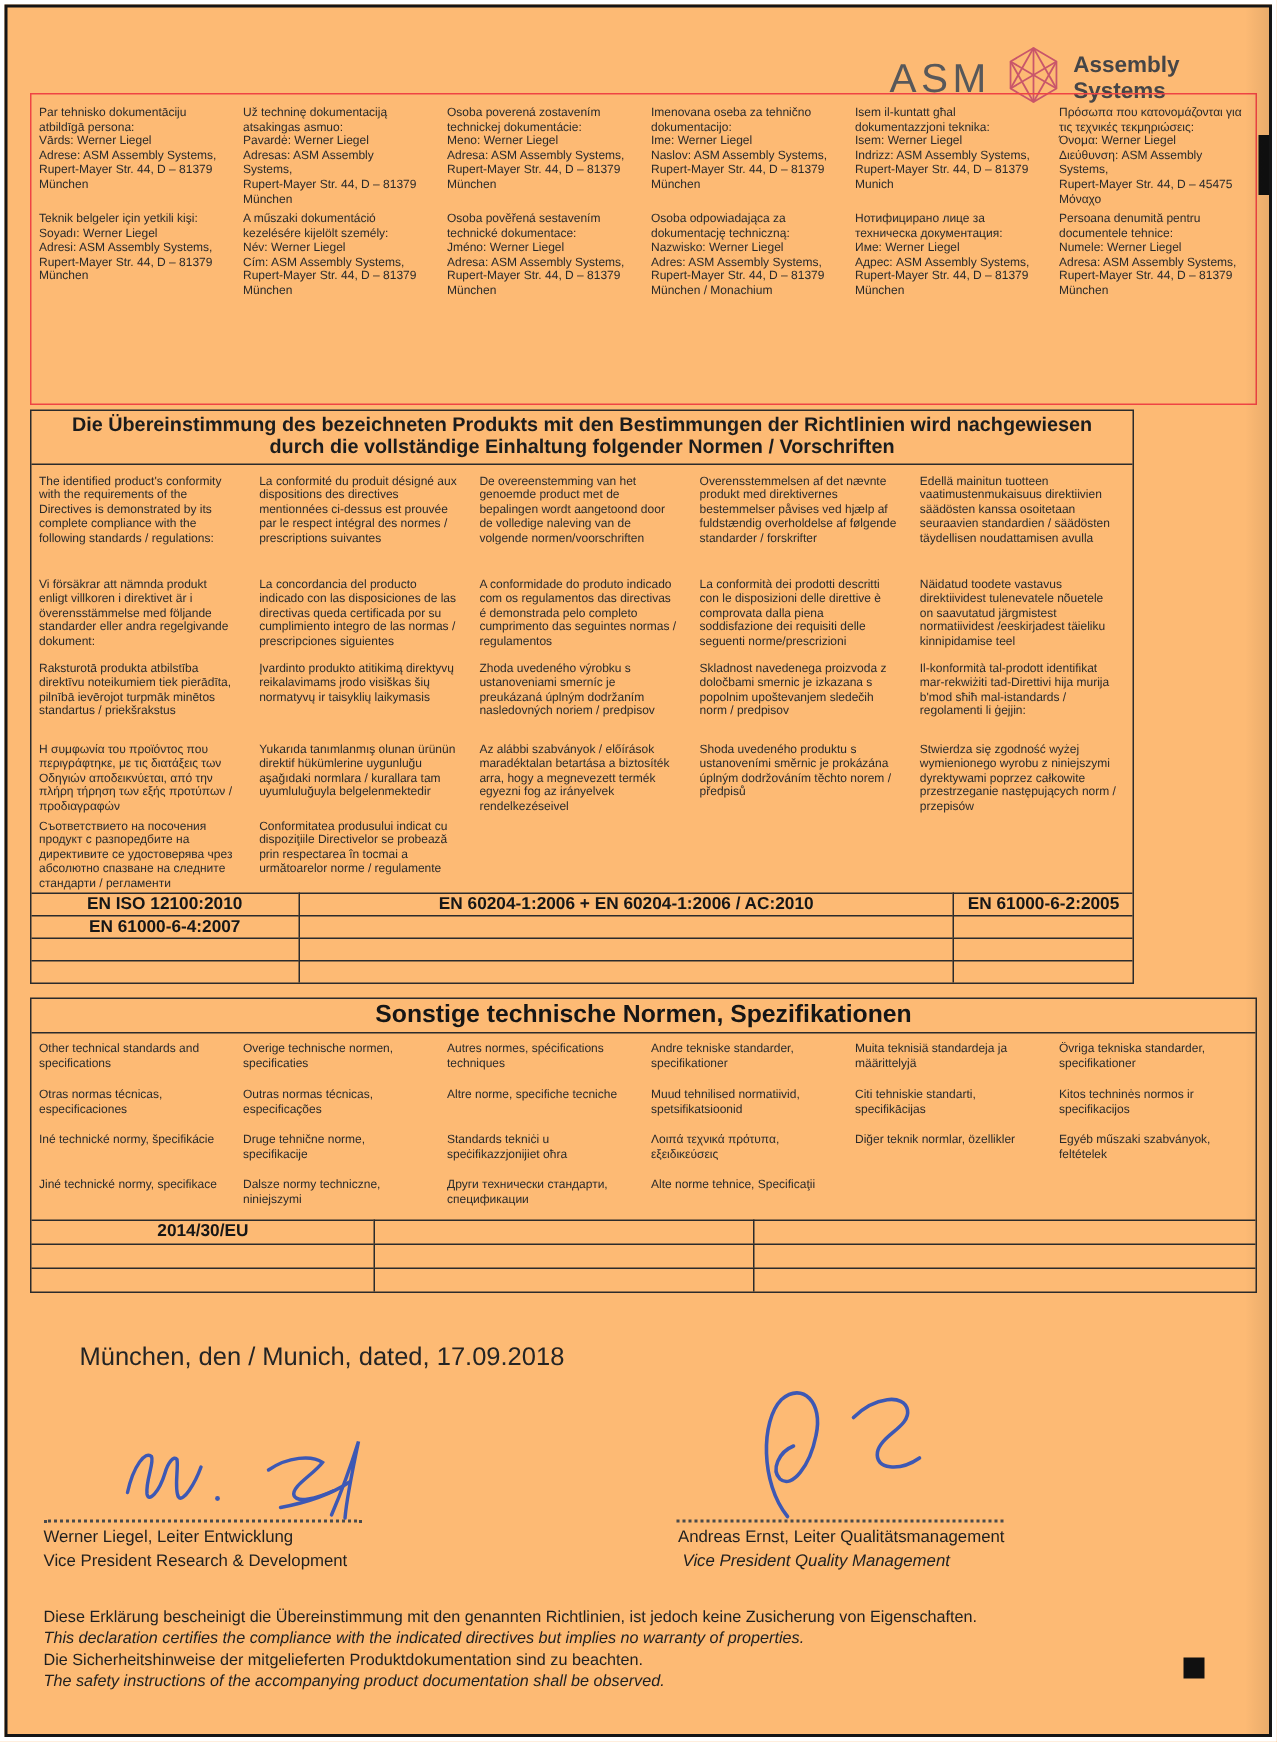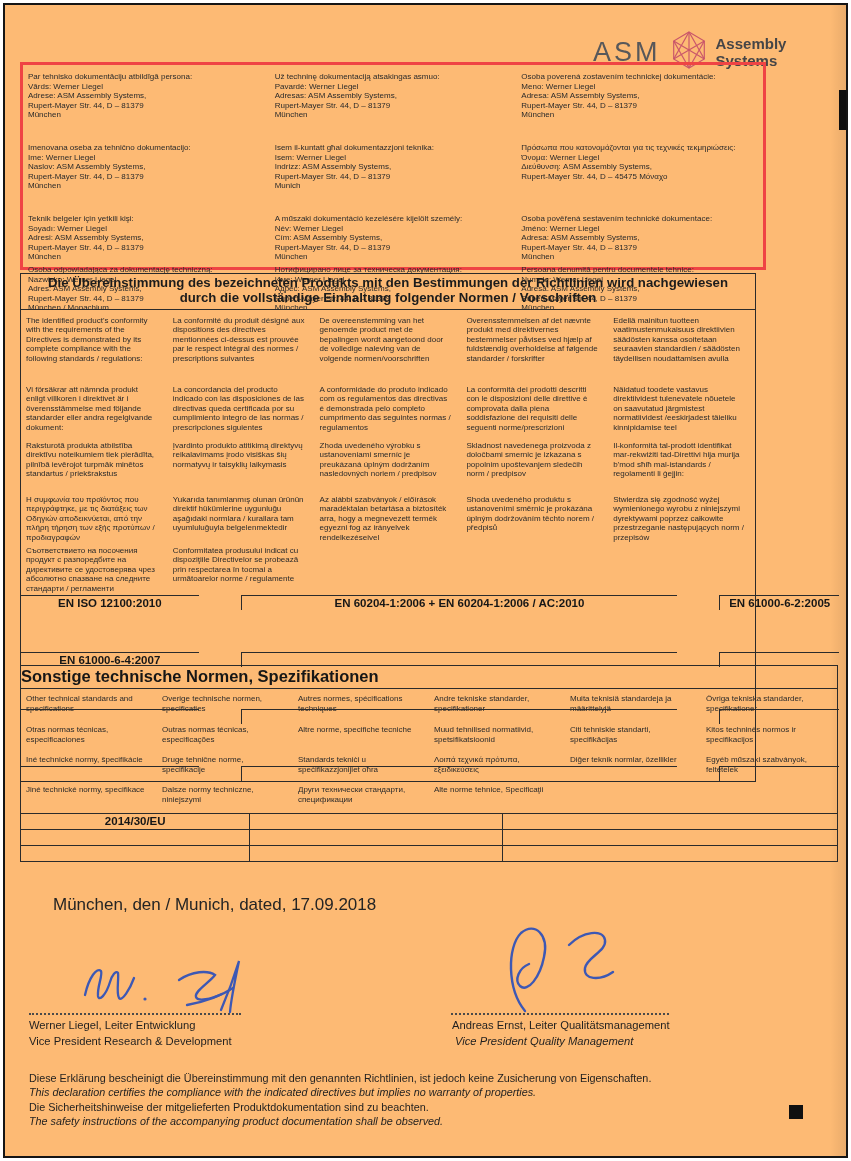--- a/index.html
+++ b/index.html
@@ -18,40 +18,40 @@
           display:flex; align-items:center; }
   .logo-asm { font-size:27px; color:#58585a; letter-spacing:3px; font-weight:500; }
   .logo-icon { margin:0 9px 0 10px; }
   .logo-name { font-size:15px; font-weight:bold; color:#454547; }
 
   
   .cell { font-size:8px; line-height:1.2; padding:3px 9px 0 5px; color:#2a2a2a; }
   .pre { white-space:pre-line; }
 
   
-  .persons-box { position:absolute; left:15px; top:57px; width:746px; height:208px;
-                 border:3px solid #ef4444;
-                 display:grid; grid-template-columns:repeat(3,1fr);
+  .persons-box { position:absolute; left:15px; top:57px; width:818px; height:208px;
+                 border:1px solid #ef4444;
+                 display:grid; grid-template-columns:repeat(6,1fr);
                  grid-template-rows:71px 71px auto; padding-top:4px; }
 
   
   .conf-box { position:absolute; left:15px; top:268px; width:736px; border:1px solid #2b2b2b; }
   .conf-heading { font-weight:bold; font-size:13.2px; line-height:1.12; text-align:center;
                   padding:2px 14px 3px 14px; border-bottom:1px solid #2b2b2b; color:#1c1c1c; }
   .conf-body { display:grid; grid-template-columns:repeat(5,1fr);
                grid-template-rows:69px 56px 54px 51px 52px; padding-top:3px; }
 
-  .std-grid { display:grid; grid-template-columns:24.2% 59.5% 16.3%;gap:42px; }
+  .std-grid { display:grid; grid-template-columns:24.2% 59.5% 16.3%; }
   .std-cell { border-top:1px solid #2b2b2b; height:15px; line-height:14px;
               font-weight:bold; font-size:11.5px; text-align:center; color:#161616; }
   .std-cell.nc1 { border-left:1px solid #2b2b2b; }
 
   
   .sonst-box { position:absolute; left:15px; top:660px; width:818px; border:1px solid #2b2b2b; }
-  .sonst-heading { font-weight:bold; font-size:16.5px; padding:1px 0 2px 0;
+  .sonst-heading { font-weight:bold; font-size:16.5px; text-align:center; padding:1px 0 2px 0;
                    border-bottom:1px solid #2b2b2b; color:#161616; }
   .sonst-body { display:grid; grid-template-columns:repeat(6,1fr);
                 grid-template-rows:31px 30px 30px 25px auto; padding:2px 0 3px 0; }
   .eu-grid { display:grid; grid-template-columns:28% 31% 41%; }
   .eu-cell { border-top:1px solid #2b2b2b; height:16px; line-height:15px;
              font-weight:bold; font-size:11.5px; text-align:center; color:#161616; }
   .eu-cell.nc1 { border-left:1px solid #2b2b2b; }
 
   
   .date-line { position:absolute; left:24px; top:890px; font-size:17px; color:#242424;padding-left:24px; }

